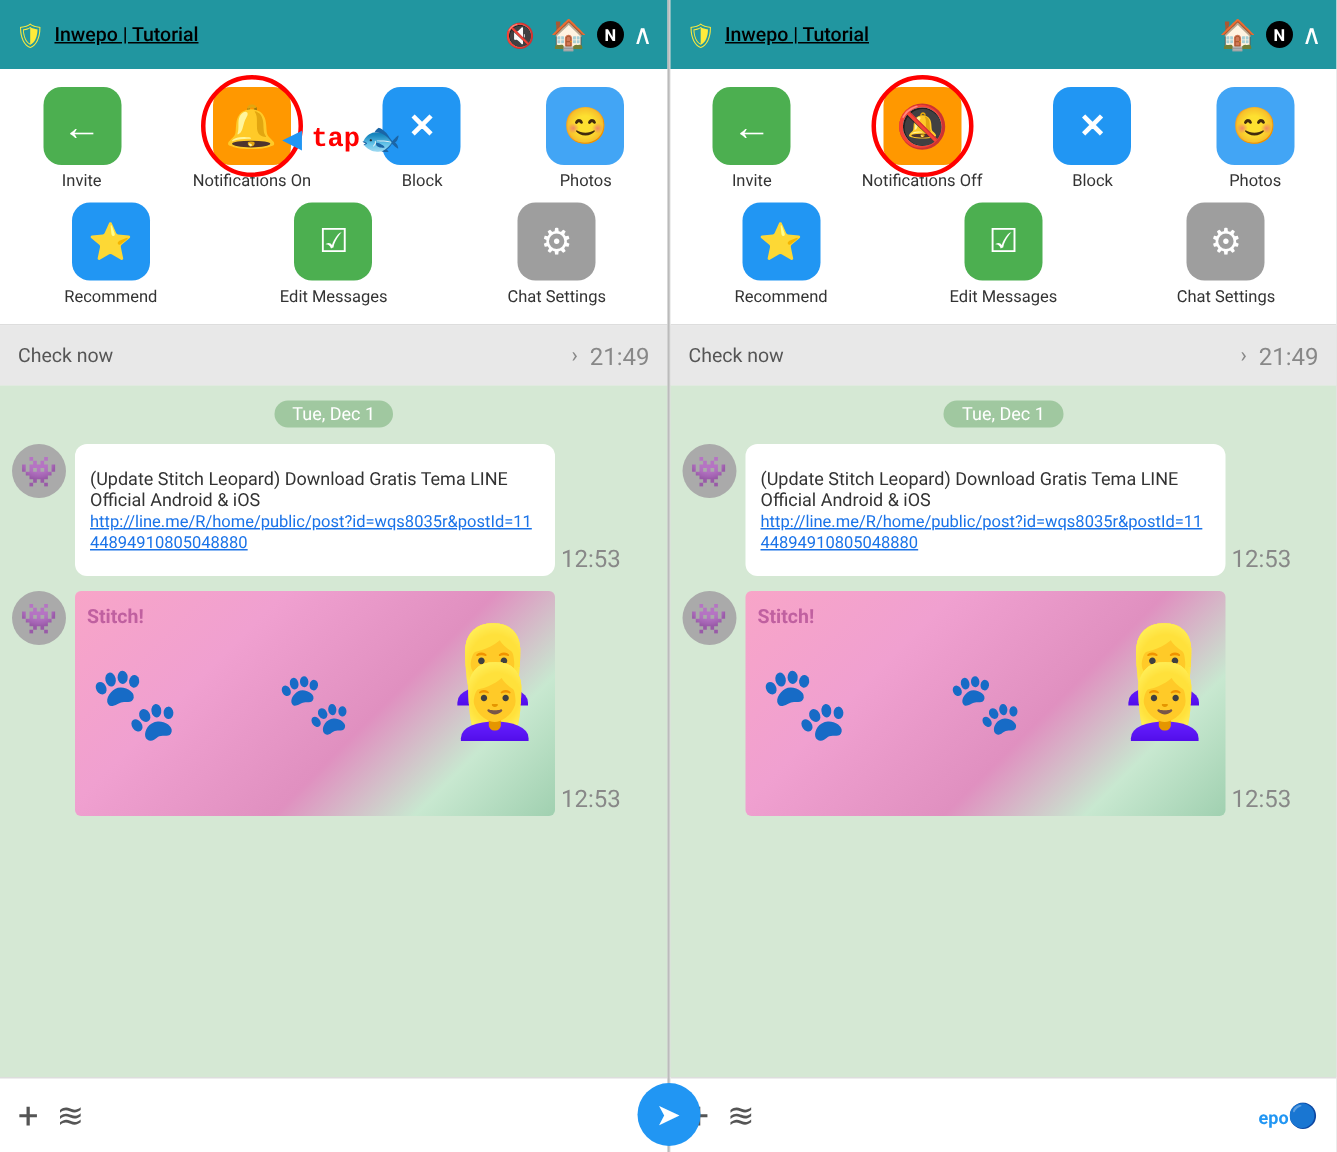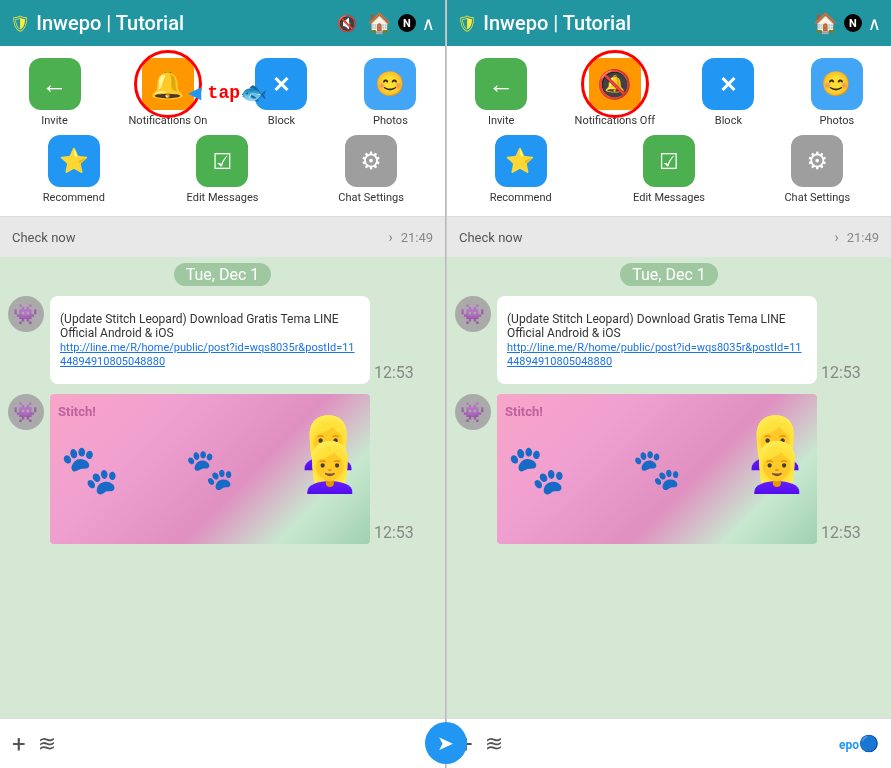--- a/index.html
+++ b/index.html
@@ -43,24 +43,25 @@
       flex-shrink: 0;
     }
 
     .header-shield {
       color: #ffeb3b;
       font-size: 16px;
       margin-right: 6px;
     }
 
     .header-title {
-      font-size: 20px;
+      font-size: 13px;
       font-weight: 500;
       flex: 1;
-      color: #ffffff;
+      color: #000000;
+      text-decoration: underline;
     }
 
     .header-mute-icon {
       font-size: 16px;
       color: white;
       margin-right: 10px;
     }
 
     .header-home-icon {
       font-size: 20px;
@@ -195,21 +196,21 @@
       color: #555;
       flex: 1;
     }
 
     .chat-bar-arrow {
       color: #888;
       font-size: 14px;
     }
 
     .chat-bar-time {
-      font-size: 13px;
+      font-size: 16px;
       color: #888;
       margin-left: 8px;
     }
 
     
     .chat-content {
       flex: 1;
       overflow: hidden;
       background: #d5e8d4;
       position: relative;
@@ -218,21 +219,21 @@
     .chat-date-badge {
       text-align: center;
       margin: 8px 0;
     }
 
     .chat-date-badge span {
       background: #a0c8a0;
       color: white;
       border-radius: 12px;
       padding: 2px 12px;
-      font-size: 16px;
+      font-size: 12px;
     }
 
     .chat-message {
       display: flex;
       align-items: flex-start;
       padding: 4px 8px;
       margin-bottom: 2px;
     }
 
     .chat-avatar {

